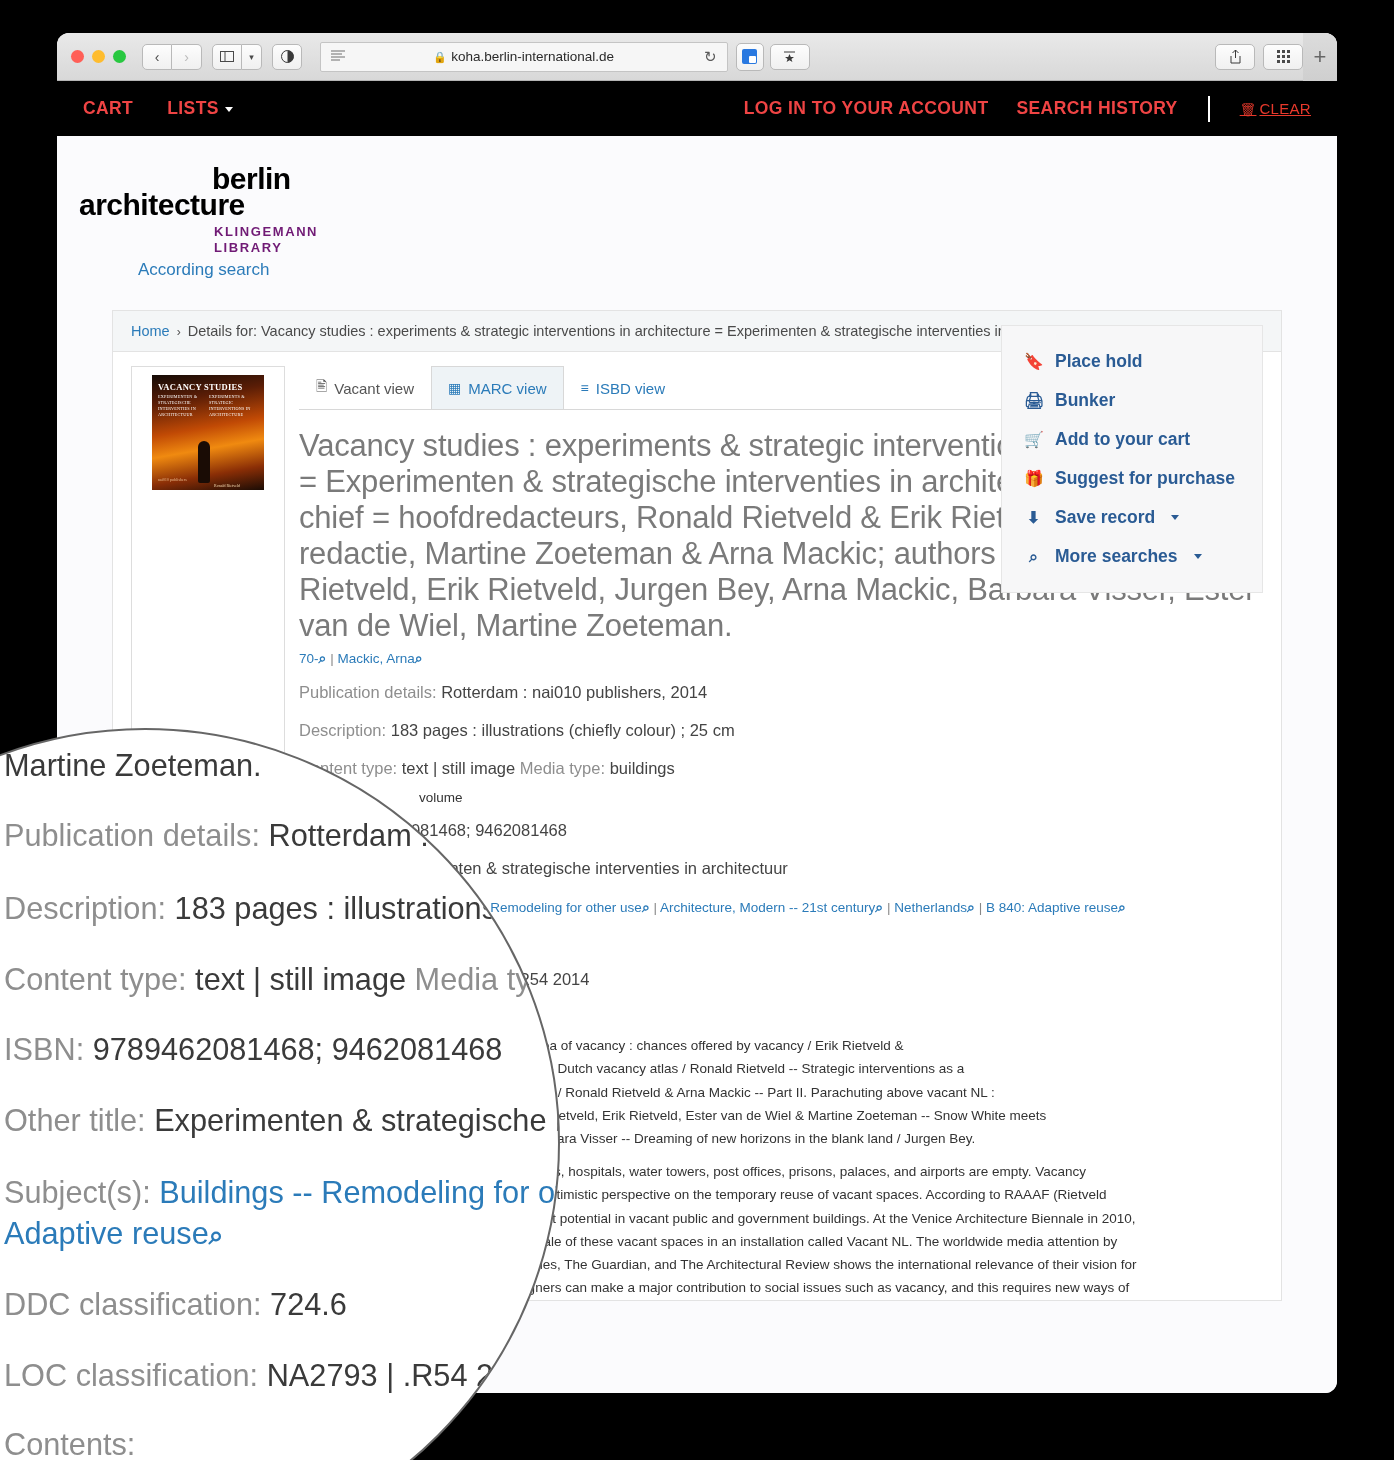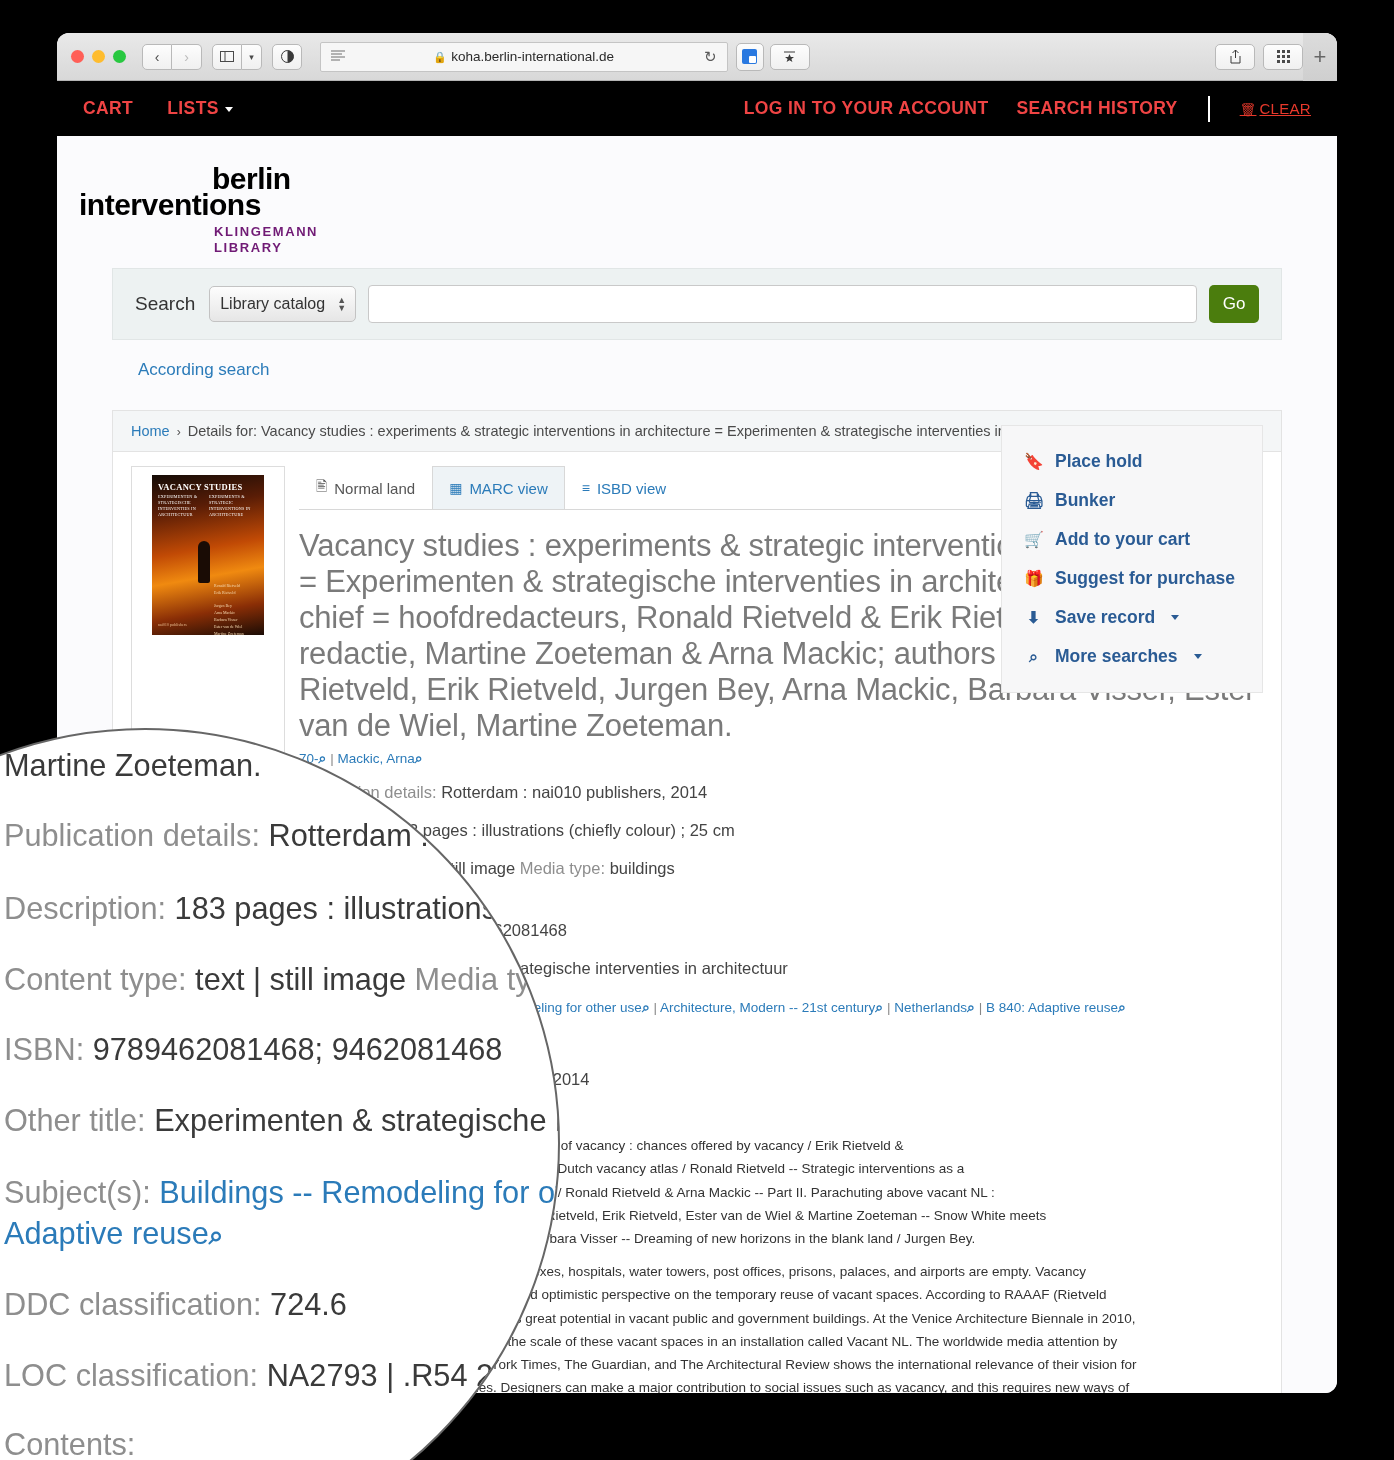--- a/index.html
+++ b/index.html
@@ -125,21 +125,21 @@
   }
   #breadcrumb a{color:#2b7bb9;text-decoration:none;}
   #breadcrumb .sep{color:#555;margin:0 7px;font-size:12px;}
   #record{display:flex;padding:14px 18px 0 18px;}
   #coverbox{
     width:154px;min-height:206px;border:1px solid #ddd;background:#fff;
     display:flex;align-items:flex-start;justify-content:center;padding:8px 0;box-sizing:border-box;
     flex:0 0 154px;
   }
   .cover{
-    width:112px;height:160px;position:relative;overflow:hidden;
+    width:112px;height:115px;position:relative;overflow:hidden;
     background:linear-gradient(170deg,#140b06 0%,#5a1d06 22%,#c14a05 46%,#f08a10 62%,#8a2e06 82%,#1b0c05 100%);
   }
   .cover .ct{position:absolute;left:6px;top:7px;right:4px;color:#fff;
     font-family:"Liberation Serif",serif;font-size:8.5px;font-weight:bold;letter-spacing:.3px;}
   .cover .cs{position:absolute;left:6px;top:19px;width:46px;color:#fff;
     font-family:"Liberation Serif",serif;font-size:4.2px;line-height:1.45;letter-spacing:.2px;}
   .cover .cs2{position:absolute;left:57px;top:19px;width:50px;color:#fff;
     font-family:"Liberation Serif",serif;font-size:4.2px;line-height:1.45;letter-spacing:.2px;}
   .cover .fig{position:absolute;left:46px;top:66px;width:12px;height:42px;background:#1a0c05;
     border-radius:6px 6px 2px 2px;}
@@ -289,38 +289,29 @@
       <a class="clear" href="#"><span class="trash">🗑</span><span>CLEAR</span></a>
     </div>
   </div>
 
   <div id="page">
 
     
     <div id="logo">
       <div class="logo-wrap">
         <div class="lg-berlin">berlin</div>
-        <div class="lg-intl">interventions</div>
+        <div class="lg-intl">architecture</div>
         <div class="lg-kl">
           <div>KLINGEMANN</div>
           <div>LIBRARY</div>
         </div>
       </div>
     </div>
 
     
-    <div id="searchblock">
-      <span class="lbl">Search</span>
-      <div id="catsel">
-        <span>Library catalog</span>
-        <span class="arrows">▲<br>▼</span>
-      </div>
-      <input id="searchinput" type="text" value="" placeholder="" style="">
-      <button id="gobtn">Go</button>
-    </div>
     <a id="advsearch" href="#">According search</a>
 
     
     <div id="content">
 
       <div id="breadcrumb">
         <a href="#">Home</a><span class="sep">›</span><span>Details for: Vacancy studies : experiments &amp; strategic interventions in architecture = Experimenten &amp; strategische interventies in architectuur /</span>
       </div>
 
       <div id="record">
@@ -341,21 +332,21 @@
 Martine Zoeteman</span></div>
             <div class="pub">nai010 publishers</div>
           </div>
         </div>
 
         <div id="rightcol">
 
           <div id="tabs">
             <div class="tab">
               <span class="ti">🖹</span>
-              <span>Normal land</span>
+              <span>Vacant view</span>
             </div>
             <div class="tab active">
               <span class="ti">▦</span>
               <span>MARC view</span>
             </div>
             <div class="tab link">
               <span class="ti">≡</span>
               <span>ISBD view</span>
             </div>
           </div>

